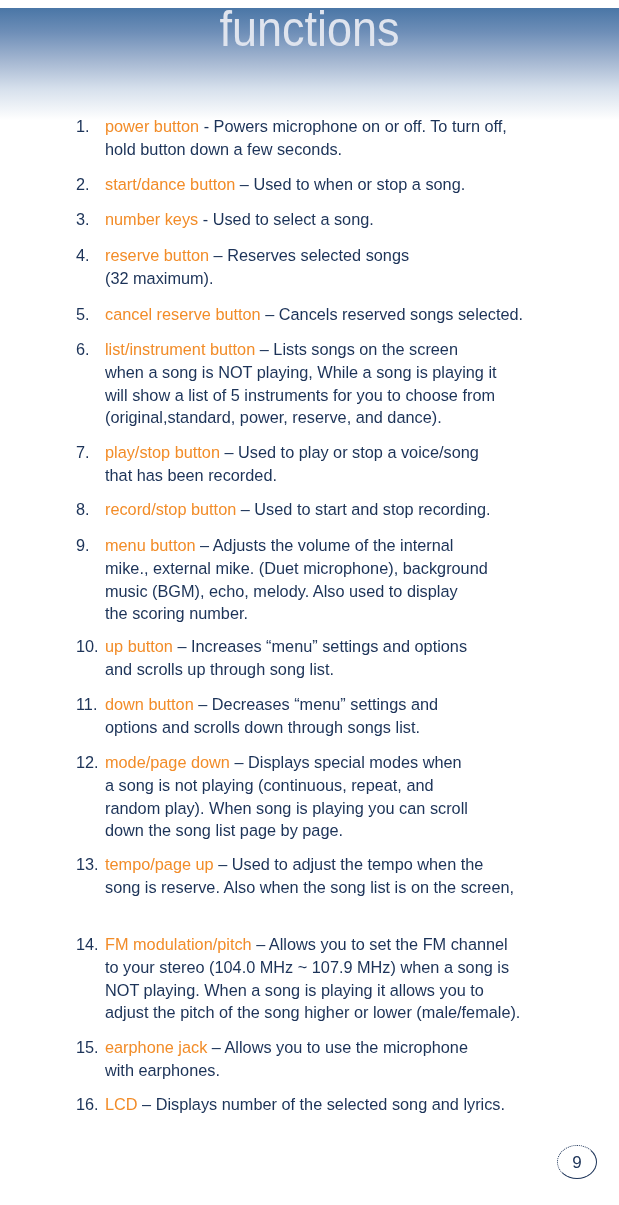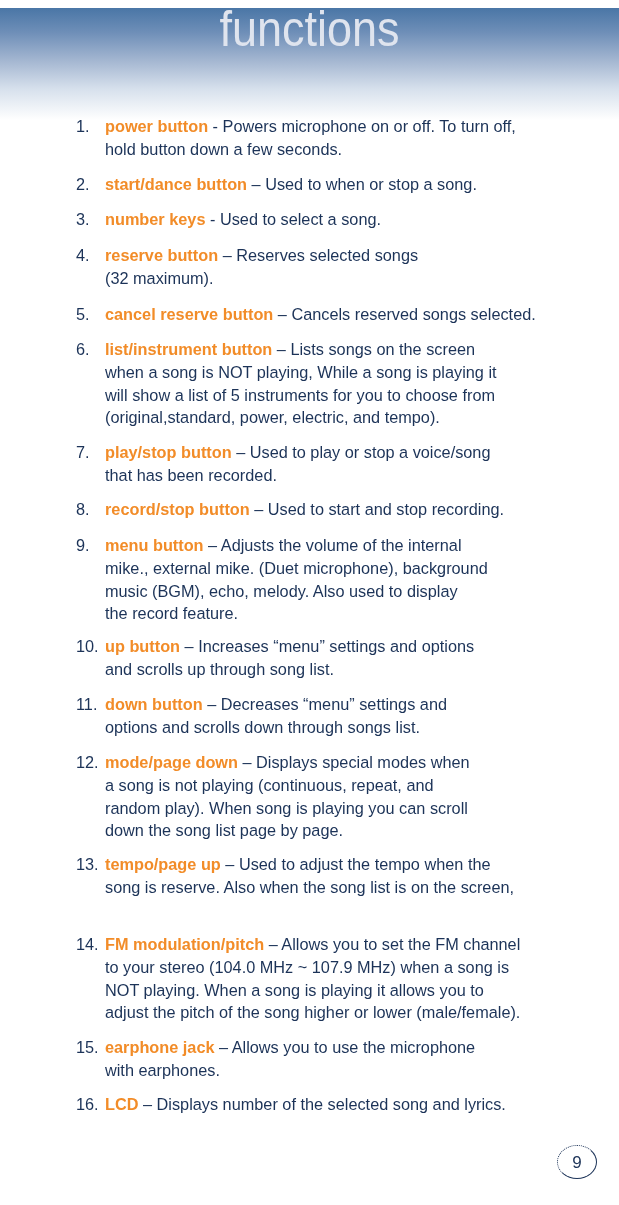--- a/index.html
+++ b/index.html
@@ -46,21 +46,21 @@
       position: absolute;
       left: 0;
       top: 0;
     }
     .item .body {
       margin-left: 29px;
       display: block;
     }
     .item .term {
       color: #f28c28;
-      font-weight: bold;
+      font-weight: normal;
       text-align: center;
     }
     .item .line { display: block; white-space: nowrap; }
     .page-num {
       position: absolute;
       left: 557px;
       top: 1145px;
       width: 40px;
       height: 34px;
       border-radius: 50%;
@@ -118,21 +118,21 @@
         <span class="line"><span class="term">cancel reserve button</span><span> – Cancels reserved songs selected.</span></span>
       </span>
   </div>
 
   <div class="item" style="top:338px">
     <span class="num">6.</span>
     <span class="body">
         <span class="line"><span class="term">list/instrument button</span><span> – Lists songs on the screen</span></span>
         <span class="line">when a song is NOT playing, While a song is playing it</span>
         <span class="line">will show a list of 5 instruments for you to choose from</span>
-        <span class="line">(original,standard, power, electric, and tempo).</span>
+        <span class="line">(original,standard, power, reserve, and dance).</span>
       </span>
   </div>
 
   <div class="item" style="top:441px">
     <span class="num">7.</span>
     <span class="body">
         <span class="line"><span class="term">play/stop button</span><span> – Used to play or stop a voice/song</span></span>
         <span class="line">that has been recorded.</span>
       </span>
   </div>
@@ -143,21 +143,21 @@
         <span class="line"><span class="term">record/stop button</span><span> – Used to start and stop recording.</span></span>
       </span>
   </div>
 
   <div class="item" style="top:534px">
     <span class="num">9.</span>
     <span class="body">
         <span class="line"><span class="term">menu button</span><span> – Adjusts the volume of the internal</span></span>
         <span class="line">mike., external mike. (Duet microphone), background</span>
         <span class="line">music (BGM), echo, melody.  Also used to display</span>
-        <span class="line">the record feature.</span>
+        <span class="line">the scoring number.</span>
       </span>
   </div>
 
   <div class="item" style="top:635px">
     <span class="num">10.</span>
     <span class="body">
         <span class="line"><span class="term">up button</span><span> – Increases “menu” settings and options</span></span>
         <span class="line">and scrolls up through song list.</span>
       </span>
   </div>

